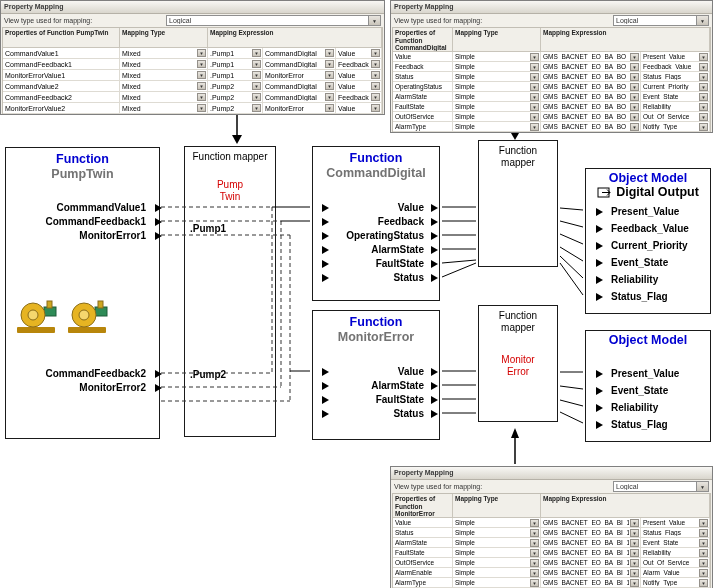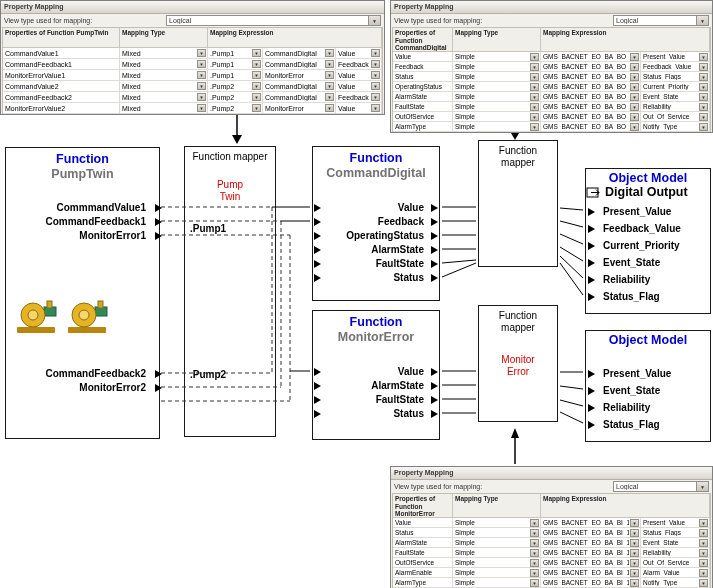--- a/index.html
+++ b/index.html
@@ -45,36 +45,36 @@
 
   
   .dbox{position:absolute;background:#fff;border:1px solid #1a1a1a;box-sizing:border-box;z-index:1}
   .fn-title{text-align:center;padding-top:4px;line-height:15px}
   .fn-blue{color:#0000d0;font-weight:bold;font-size:12.5px}
   .fn-red{color:#737373;font-weight:bold;font-size:12.5px}
   .map-title{text-align:center;font-size:10px;padding-top:4px;line-height:12px}
   .map-sub{text-align:center;font-size:10px;color:#d40000;line-height:12px}
   .tag{position:absolute;left:5px;font-size:10px;font-weight:bold}
 
-  .out-group,.fports{position:absolute;left:0;right:0}
+  .out-group,.fports{position:absolute;left:8px;right:0}
   .prow{position:relative;height:14px;line-height:14px}
   .orow{position:relative;height:17px;line-height:17px}
   .lbl{display:block;font-weight:bold;font-size:10px;white-space:nowrap;overflow:hidden}
   .lbl.r{text-align:right;padding-right:13px}
   .lbl.rp{text-align:right;padding-right:15px}
   .lbl.l{text-align:left;padding-left:17px}
   .tri{position:absolute;top:50%;margin-top:-4px;width:0;height:0;
        border-top:4px solid transparent;border-bottom:4px solid transparent;border-left:7px solid #000}
   .tri-rout{right:-3px}
   .tri-l{left:1px}
   .tri-r{right:1px}
 
   .om-head{text-align:center;padding-top:2px}
   .om-blue{color:#0000d0;font-weight:bold;font-size:12.5px;line-height:14px}
-  .om-name{display:flex;align-items:center;font-weight:bold;font-size:12.5px;line-height:15px}
+  .om-name{display:flex;align-items:center;justify-content:center;font-weight:bold;font-size:12.5px;line-height:15px}
   .om-name svg{margin-right:3px}
 
   .pump-icons{position:absolute;left:8px;top:148px;display:flex;gap:5px}
 
   .svg-overlay{position:absolute;left:0;top:0;z-index:2;pointer-events:none}
 </style>
 </head>
 <body>
 
 <div class="pm-panel pm-left" style="left:0;top:0;width:385px">

